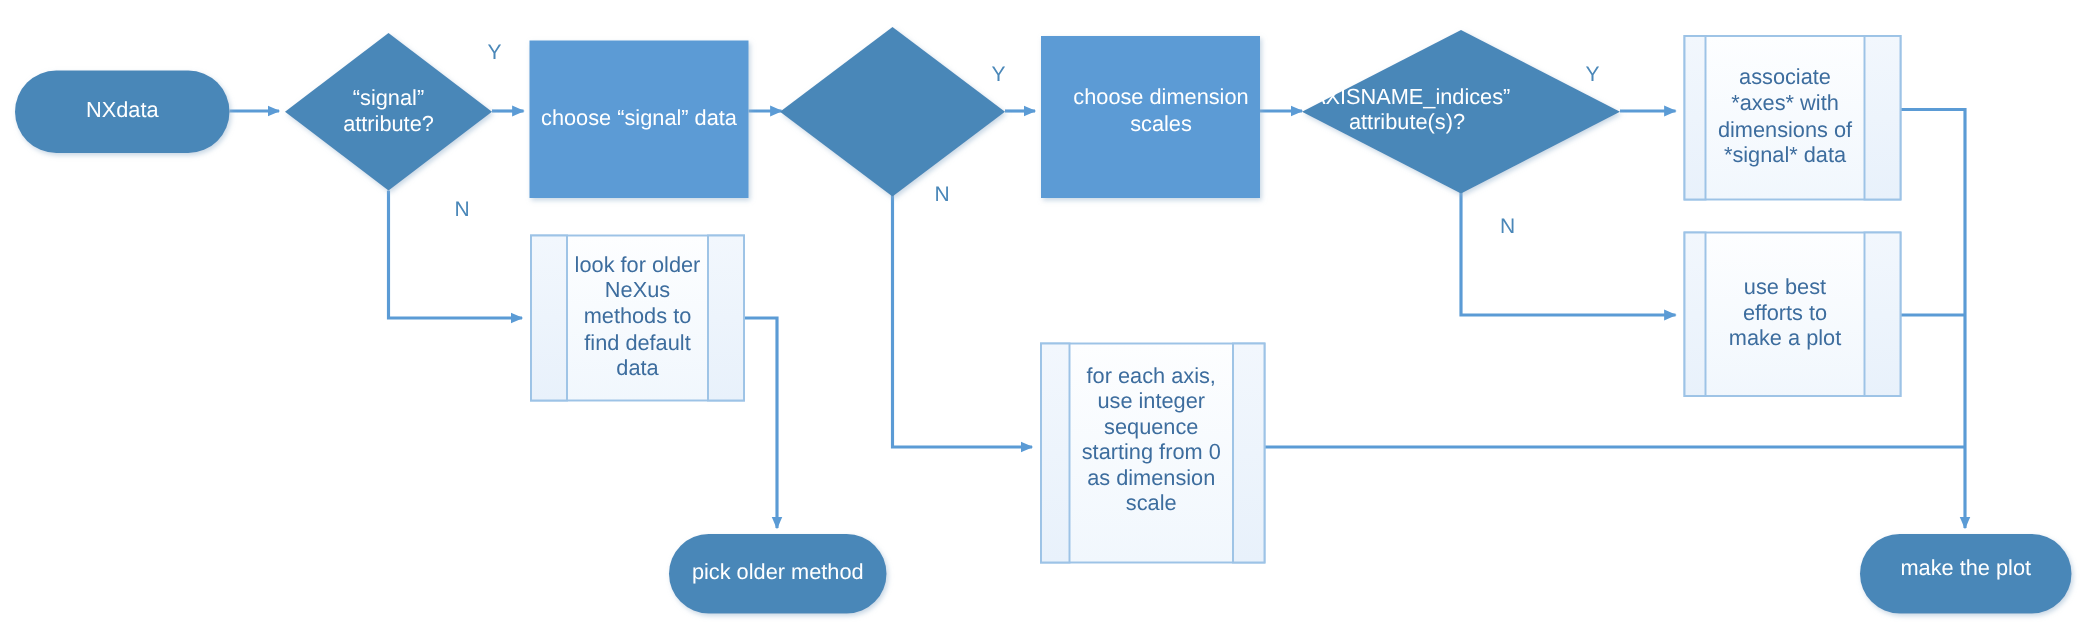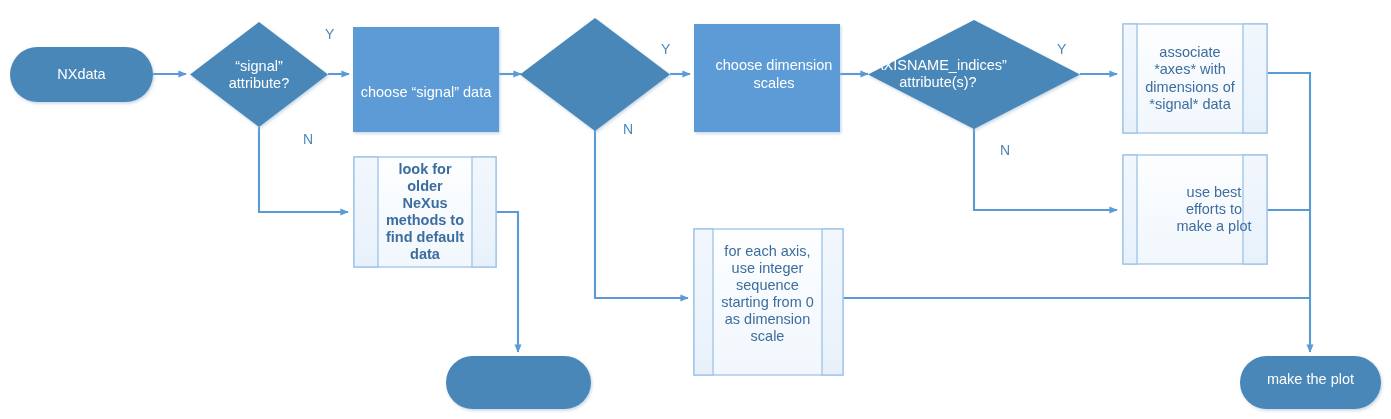--- a/index.html
+++ b/index.html
@@ -139,51 +139,52 @@
     <rect x="446" y="356" width="145" height="53" rx="26.5" ry="26.5" fill="#4a87b8" filter="url(#softshadow)"></rect>
 
     <rect x="1240" y="356" width="141" height="53" rx="26.5" ry="26.5" fill="#4a87b8" filter="url(#softshadow)"></rect>
   </svg>
 
   <div class="node-label lbl-white" style="left:10px; top:47px; width:143px; height:55px;">NXdata</div>
 
   <div class="node-label lbl-white" style="left:200px; top:40px; width:118px; height:70px; white-space:pre-line;">“signal”
 attribute?</div>
 
-  <div class="node-label lbl-white" style="left:355px; top:27px; width:142px; height:131px;">choose “signal” data</div>
+  <div class="node-label lbl-white" style="left:355px; top:27px; width:142px; height:105px;">choose “signal” data</div>
 
 
   <div class="node-label lbl-white" style="left:703px; top:24px; width:142px; height:101px; white-space:pre-line;">choose dimension
 scales</div>
 
   <div class="node-label lbl-white" style="left:848px; top:40px; width:180px; height:68px; white-space:pre-line;">“AXISNAME_indices”
 attribute(s)?</div>
 
   <div class="node-label lbl-blue" style="left:1139px; top:24px; width:102px; height:109px; white-space:pre-line;border-radius:10px;">associate
 *axes* with
 dimensions of
 *signal* data</div>
 
-  <div class="node-label lbl-blue" style="left:1139px; top:155px; width:102px; height:109px; white-space:pre-line;padding-left:24px;">use best
+  <div class="node-label lbl-blue" style="left:1139px; top:155px; width:102px; height:109px; white-space:pre-line;">use best
 efforts to
 make a plot</div>
 
-  <div class="node-label lbl-blue" style="left:379px; top:157px; width:92px; height:110px; white-space:pre-line;font-weight:bold;">look for older
+  <div class="node-label lbl-blue" style="left:379px; top:157px; width:92px; height:110px; white-space:pre-line;">look for older
 NeXus
 methods to
 find default
 data</div>
 
   <div class="node-label lbl-blue" style="left:714px; top:229px; width:107px; height:130px; white-space:pre-line;">for each axis,
 use integer
 sequence
 starting from 0
 as dimension
 scale</div>
 
+  <div class="node-label lbl-white" style="left:446px; top:356px; width:145px; height:53px;">pick older method</div>
 
   <div class="node-label lbl-white" style="left:1240px; top:356px; width:141px; height:48px;">make the plot</div>
 
   <div class="branch-label" style="left:325px; top:26px;">Y</div>
 
   <div class="branch-label" style="left:303px; top:131px;">N</div>
 
   <div class="branch-label" style="left:661px; top:41px;">Y</div>
 
   <div class="branch-label" style="left:623px; top:121px;">N</div>

